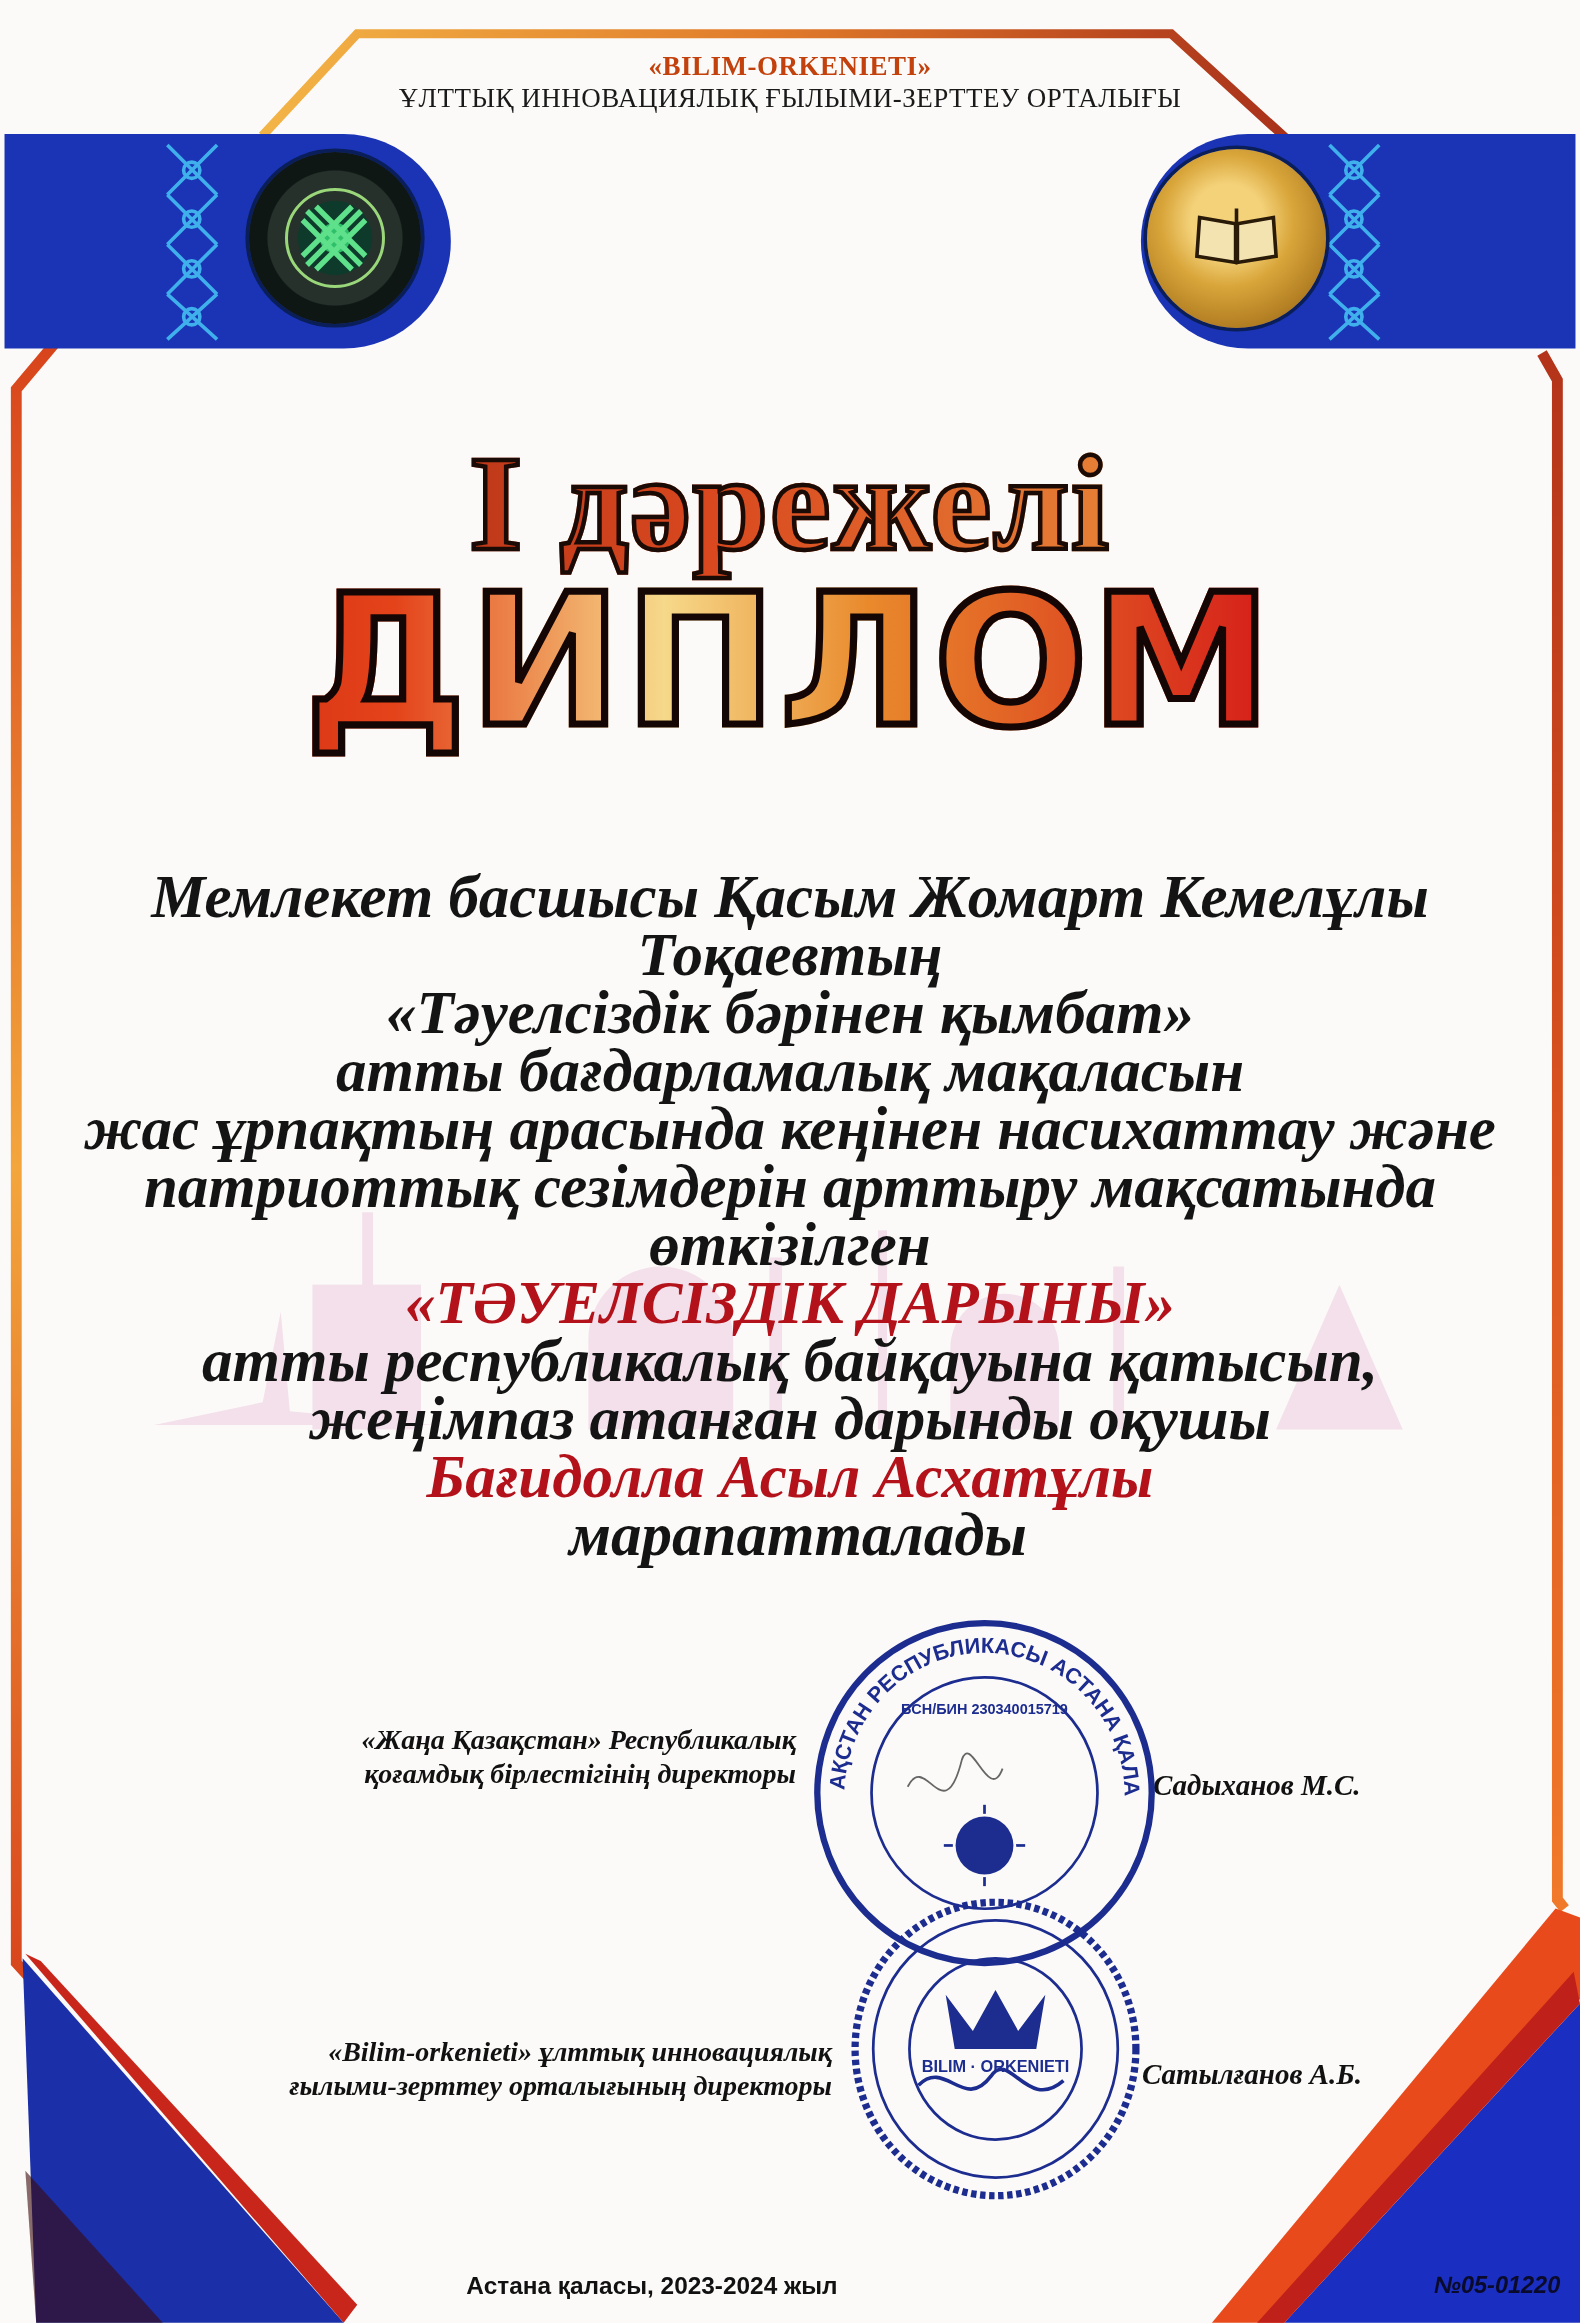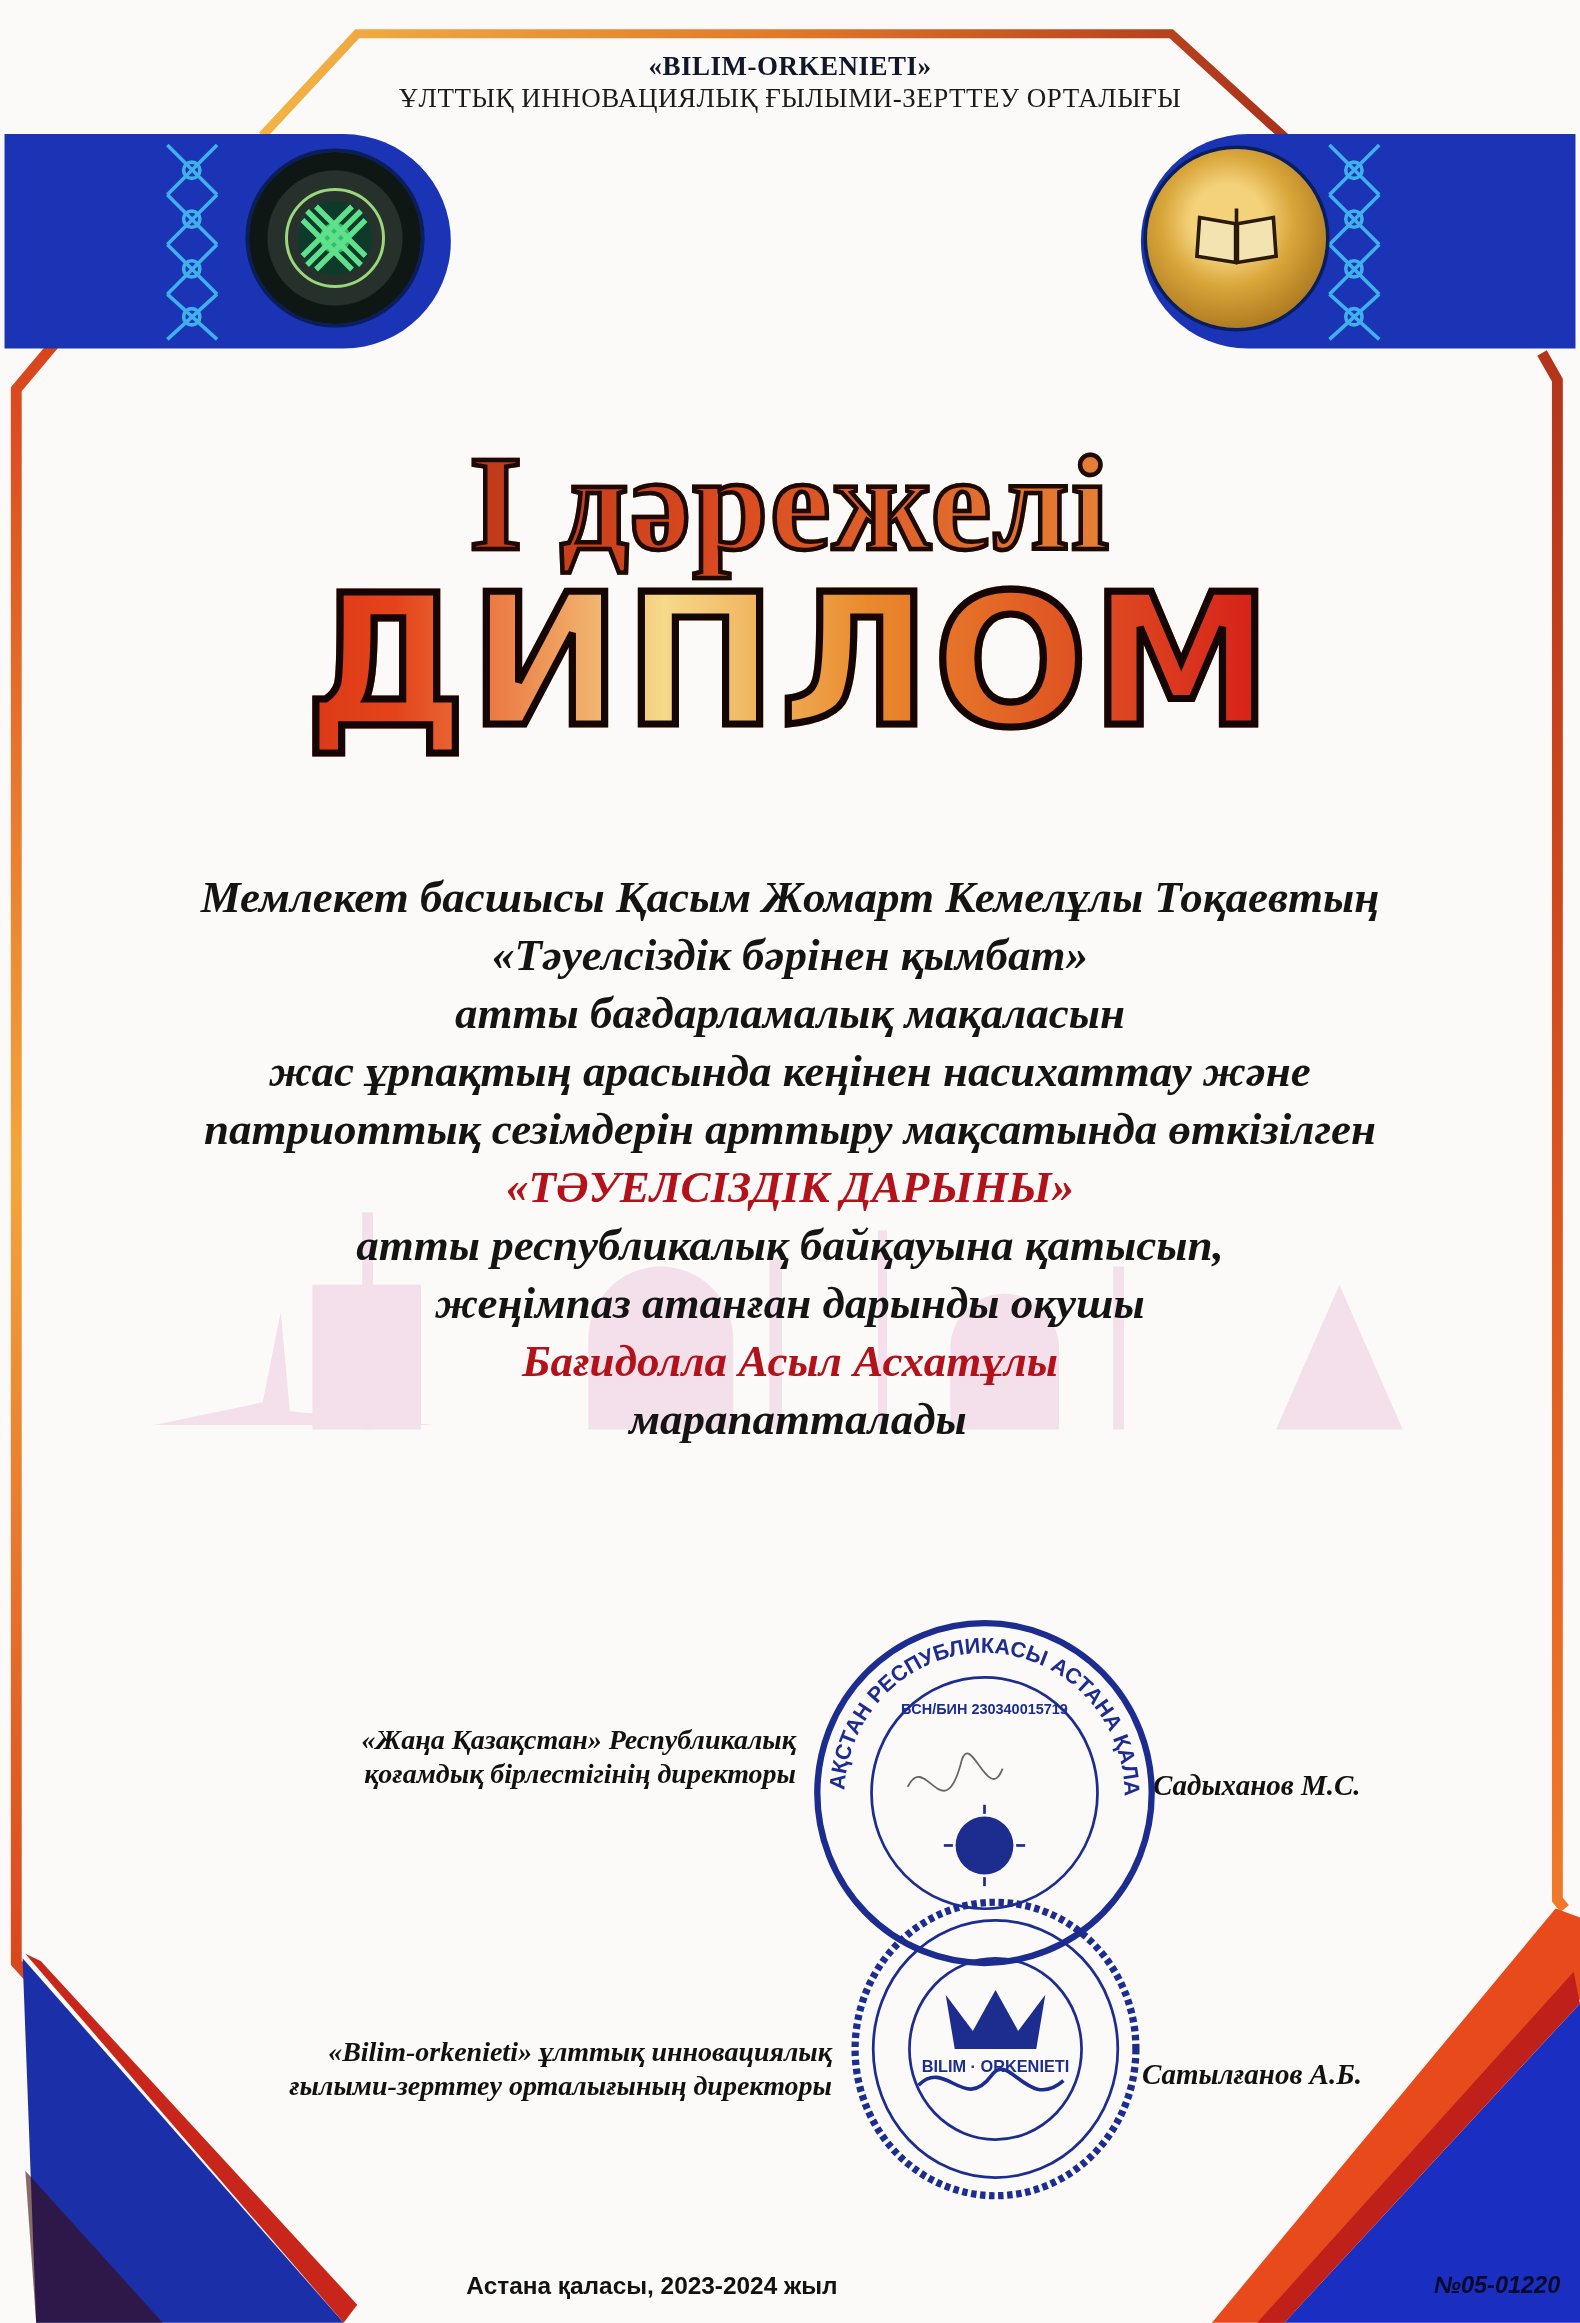--- a/index.html
+++ b/index.html
@@ -6,21 +6,21 @@
     body {
       width: 1580px; height: 2323px; position: relative; overflow: hidden;
       background: #fbfaf8;
       font-family: "Liberation Serif", "DejaVu Serif", serif;
     }
     .frame-svg { position: absolute; left: 0; top: 0; width: 1580px; height: 2323px; }
     .abs { position: absolute; }
     .center { left: 0; width: 1580px; text-align: center; }
 
     .org-name {
-      top: 51px; font-size: 27px; font-weight: bold; color: #0f172a; letter-spacing: 0.5px;
+      top: 51px; font-size: 27px; font-weight: bold; color: #c2410c; letter-spacing: 0.5px;
     }
     .org-sub {
       top: 83px; font-size: 27px; color: #1a1a1a; letter-spacing: 0.5px;
     }
 
     .emblem {
       width: 172px; height: 172px; border-radius: 50%;
     }
     .emblem-left {
       left: 249px; top: 152px;
@@ -51,21 +51,21 @@
       top: 556px; font-family: "DejaVu Sans", "Liberation Sans", sans-serif;
       font-size: 181px; font-weight: bold; letter-spacing: 3.6px;
       -webkit-text-stroke: 7.2px #140604;
       paint-order: stroke fill;
       background: linear-gradient(90deg, #c2150e 0%, #e4431a 25%, #f6d98a 42%, #e9892c 55%, #d6201a 80%, #b3100c 100%);
       -webkit-background-clip: text; background-clip: text;
       -webkit-text-fill-color: transparent;
     }
 
     .body-text {
-      font-style: italic; font-weight: bold; font-size: 45px; color: #141414; line-height: 58px;
+      font-style: italic; font-weight: bold; font-size: 61px; color: #141414; line-height: 58px;
     }
     .red-text { color: #b3121b; }
 
     .sign-label {
       font-family: Liberation Serif, serif; font-style: italic; font-weight: bold;
       font-size: 28px; color: #111; line-height: 34px;
     }
     .sign-name {
       font-family: "Liberation Serif", serif; font-style: italic; font-weight: bold;
       font-size: 29px; color: #111;

